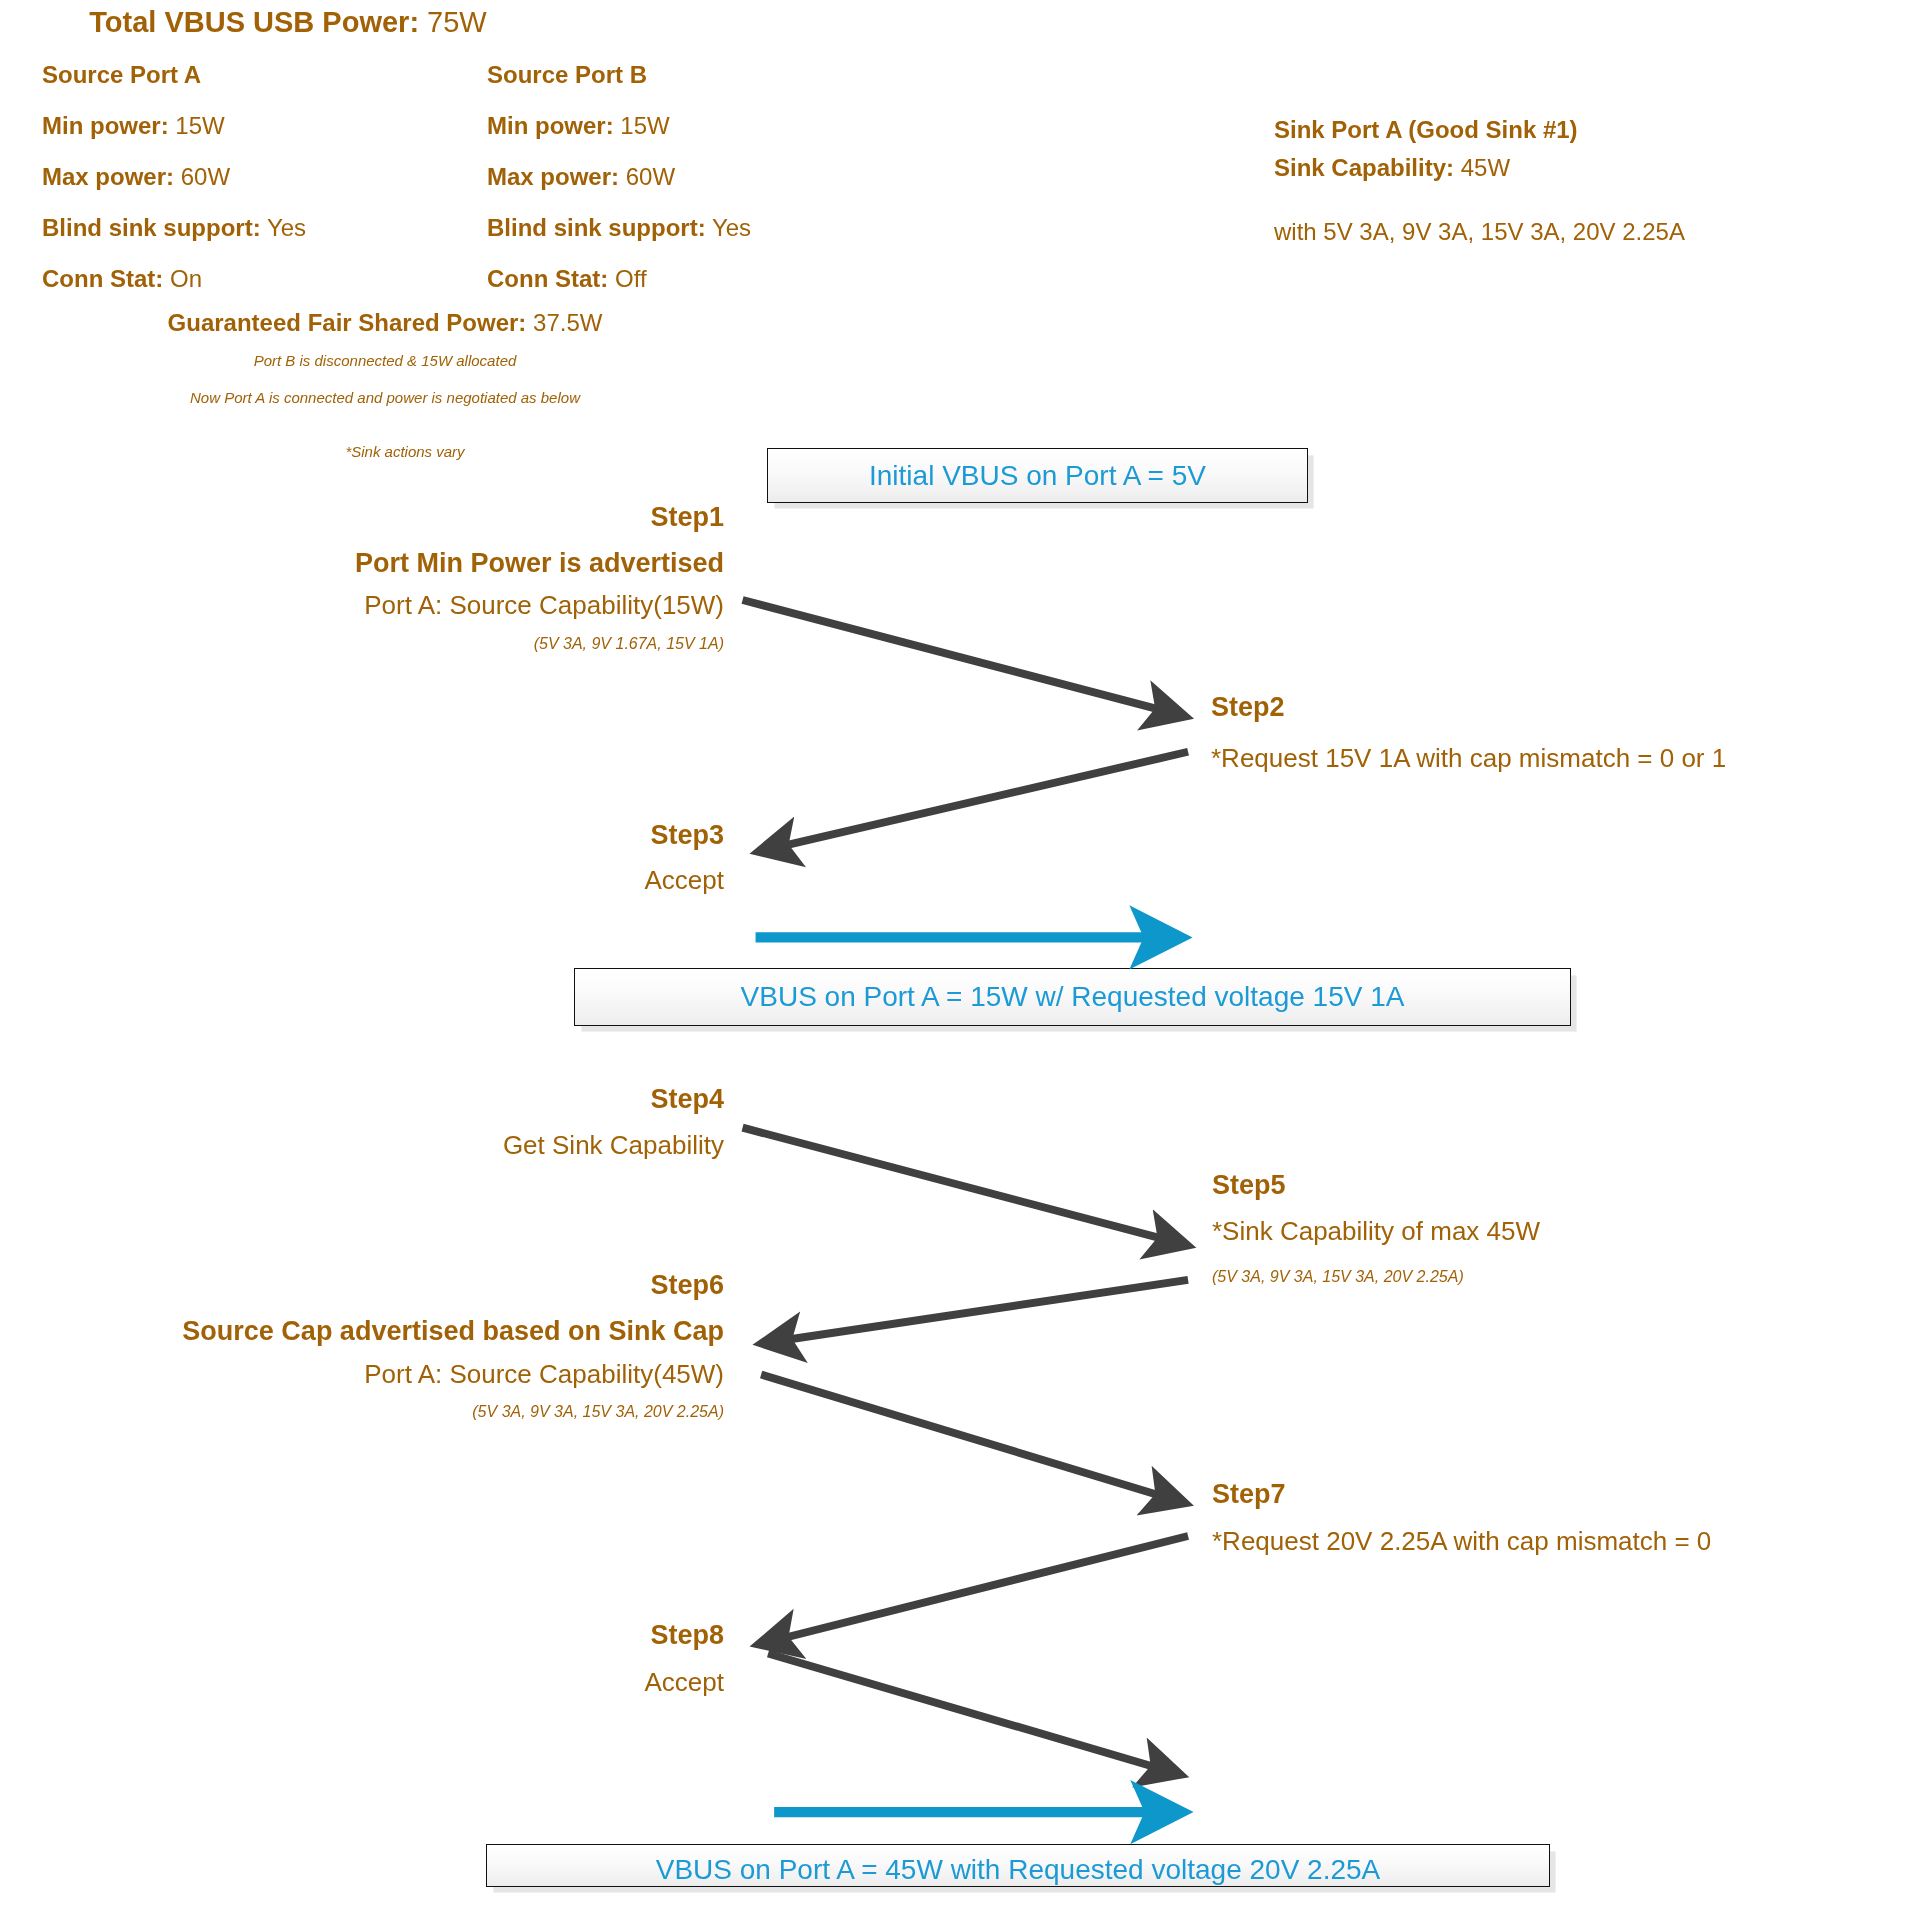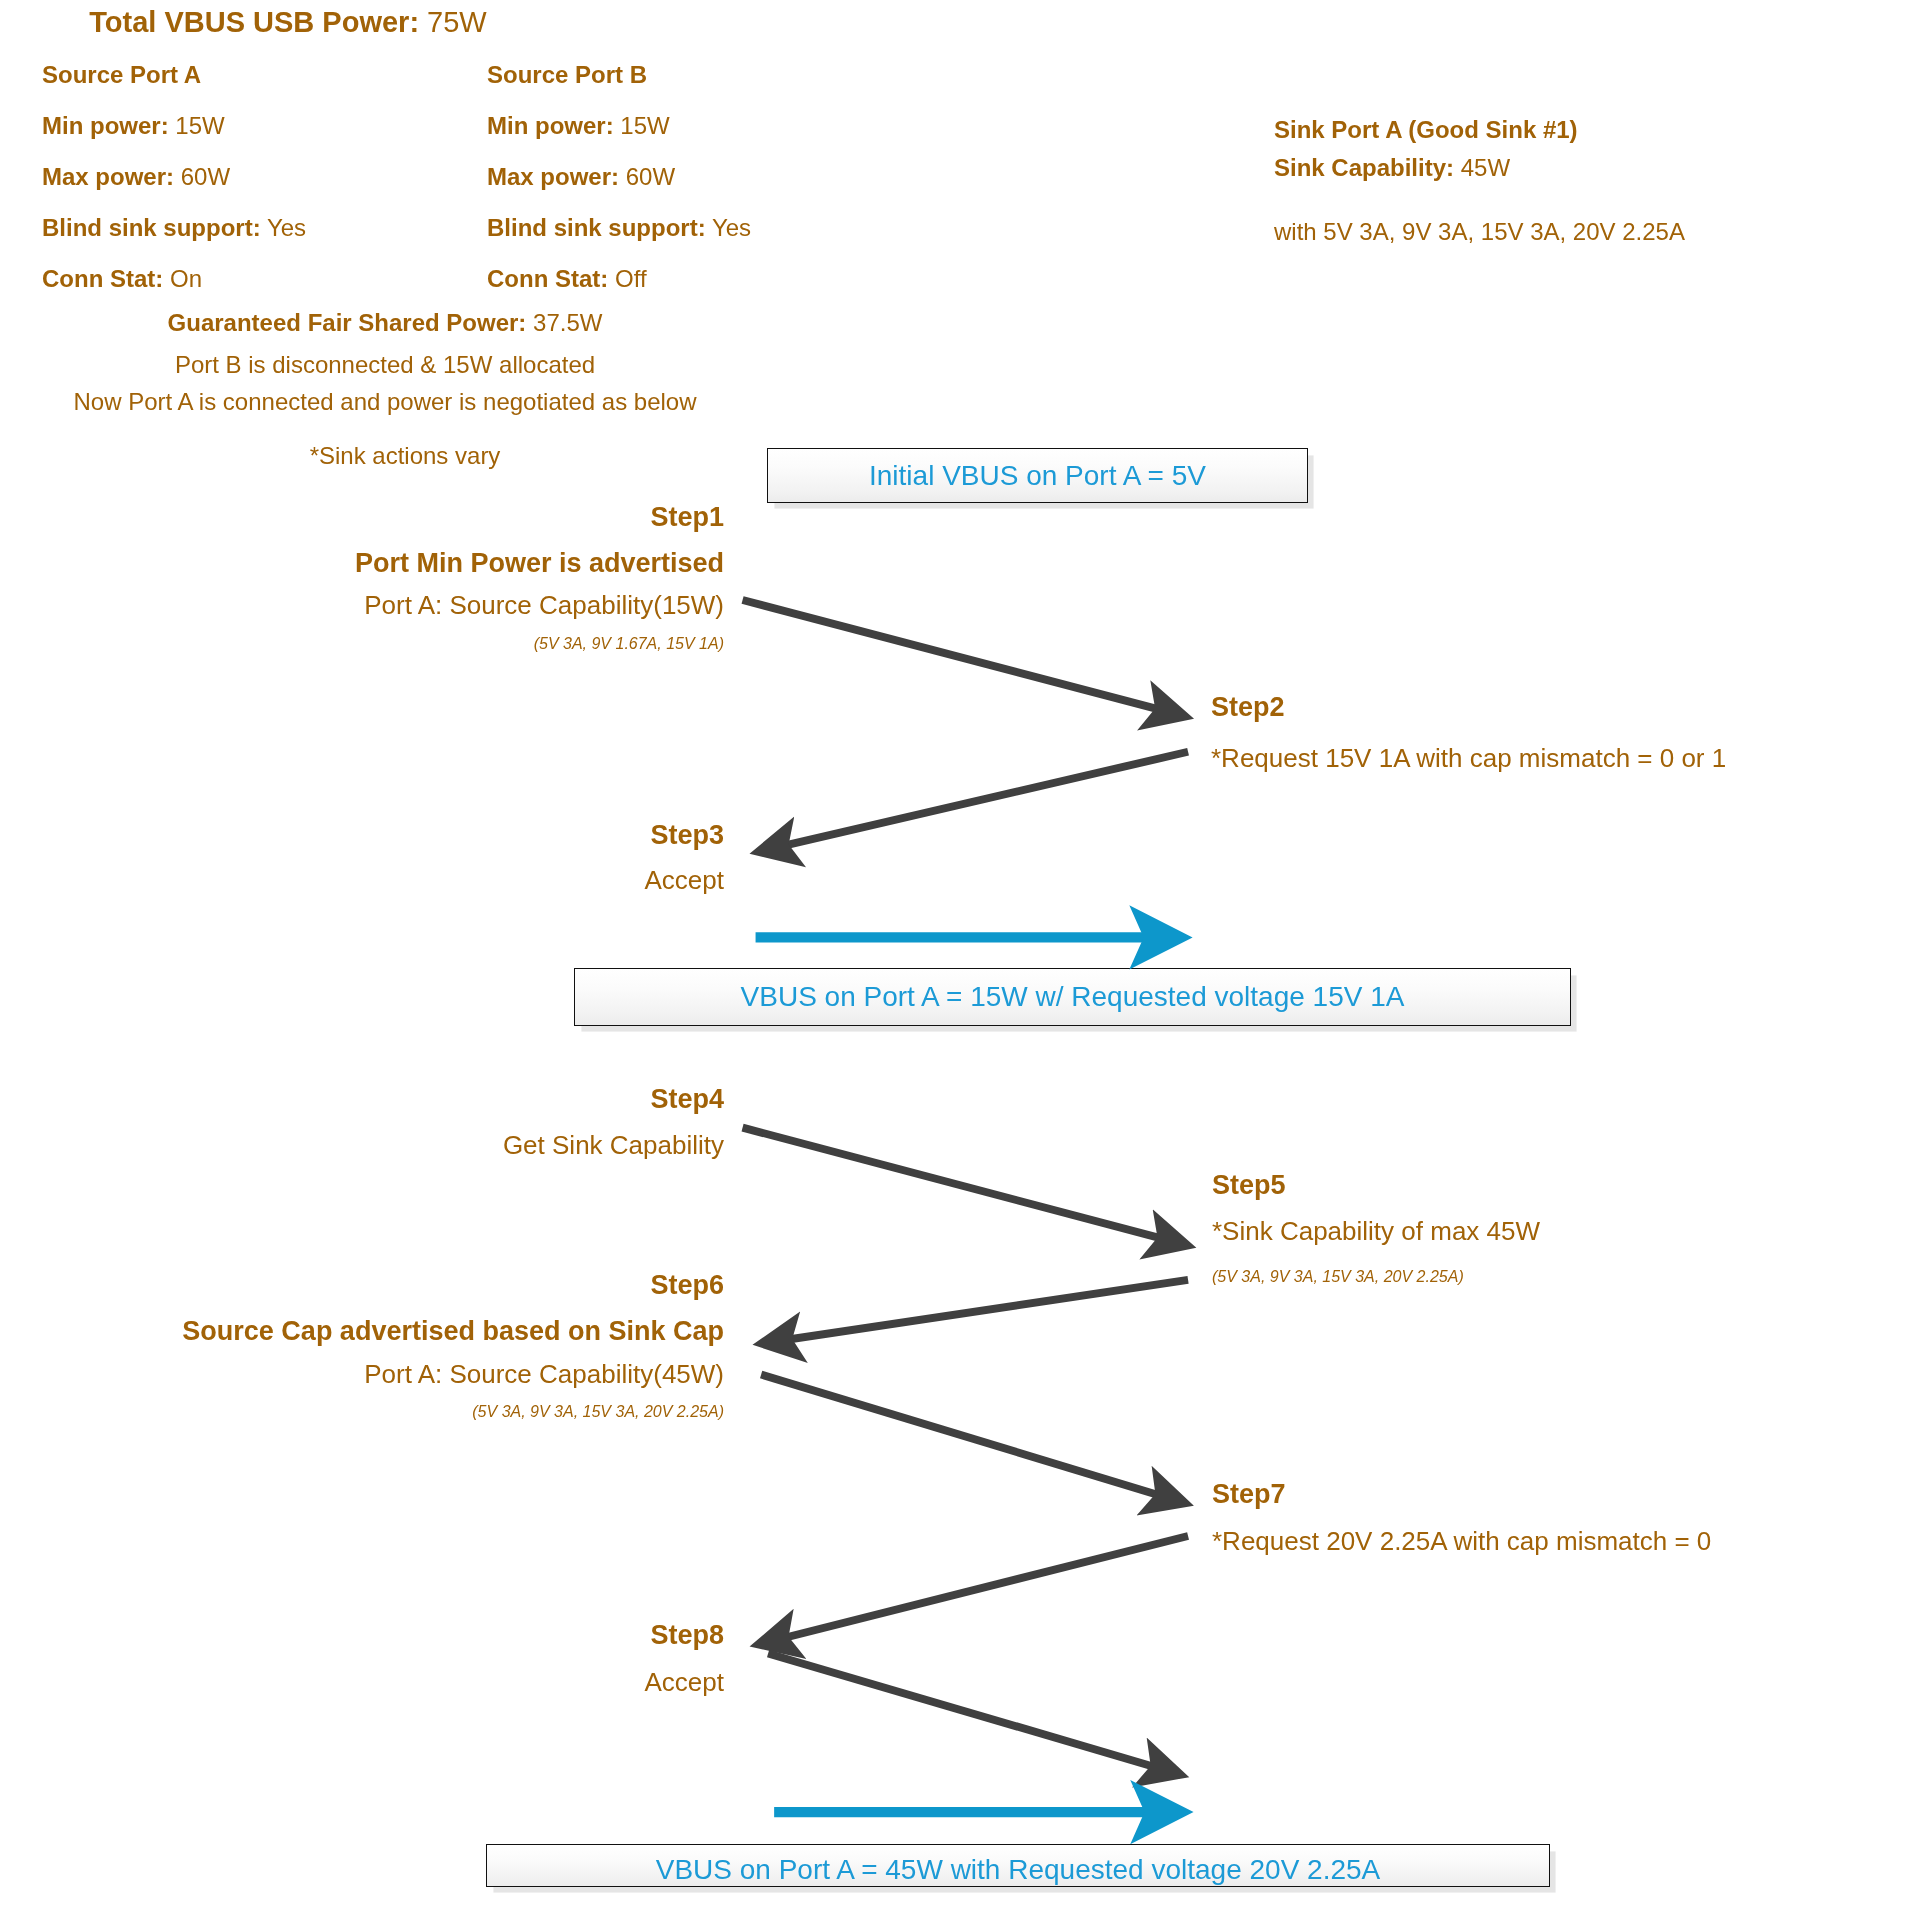--- a/index.html
+++ b/index.html
@@ -23,21 +23,21 @@
     color: #a16207;
   }
   .b   { font-weight: bold; }
   .ra  { text-align: right; transform: translateX(-100%); }
   .ca  { text-align: center; transform: translateX(-50%); }
   .la  { text-align: left; }
 
   
   .h-main   { font-size: 29px; }
   .h-sub    { font-size: 24px; }
-  .h-note   { font-size: 24px; }
+  .h-note   { font-size: 15px; font-style: italic; }
 
   
   .s-step   { font-size: 27px; font-weight: bold; }
   .s-bold   { font-size: 27px; font-weight: bold; }
   .s-norm   { font-size: 26px; }
   .s-small  { font-size: 16px; font-style: italic; }
 
   
   .banner {
     position: absolute;

